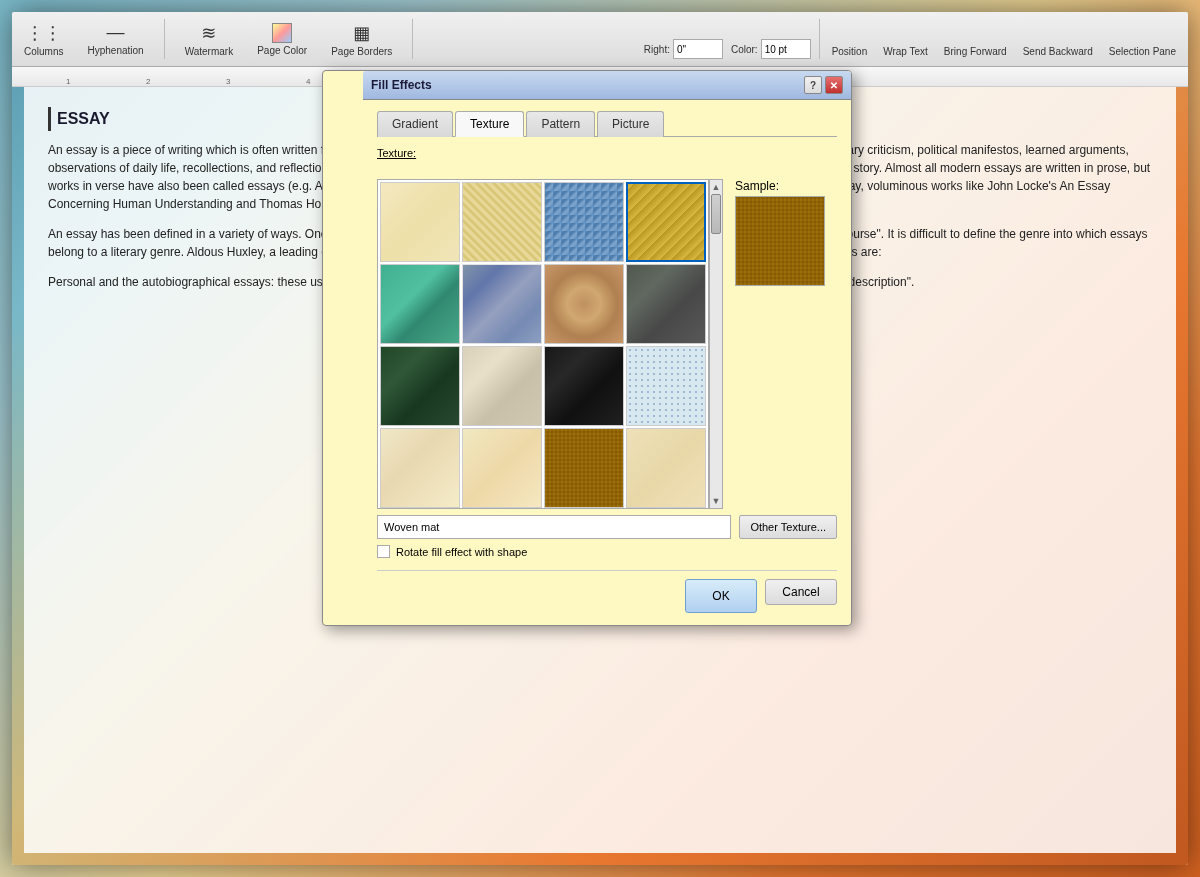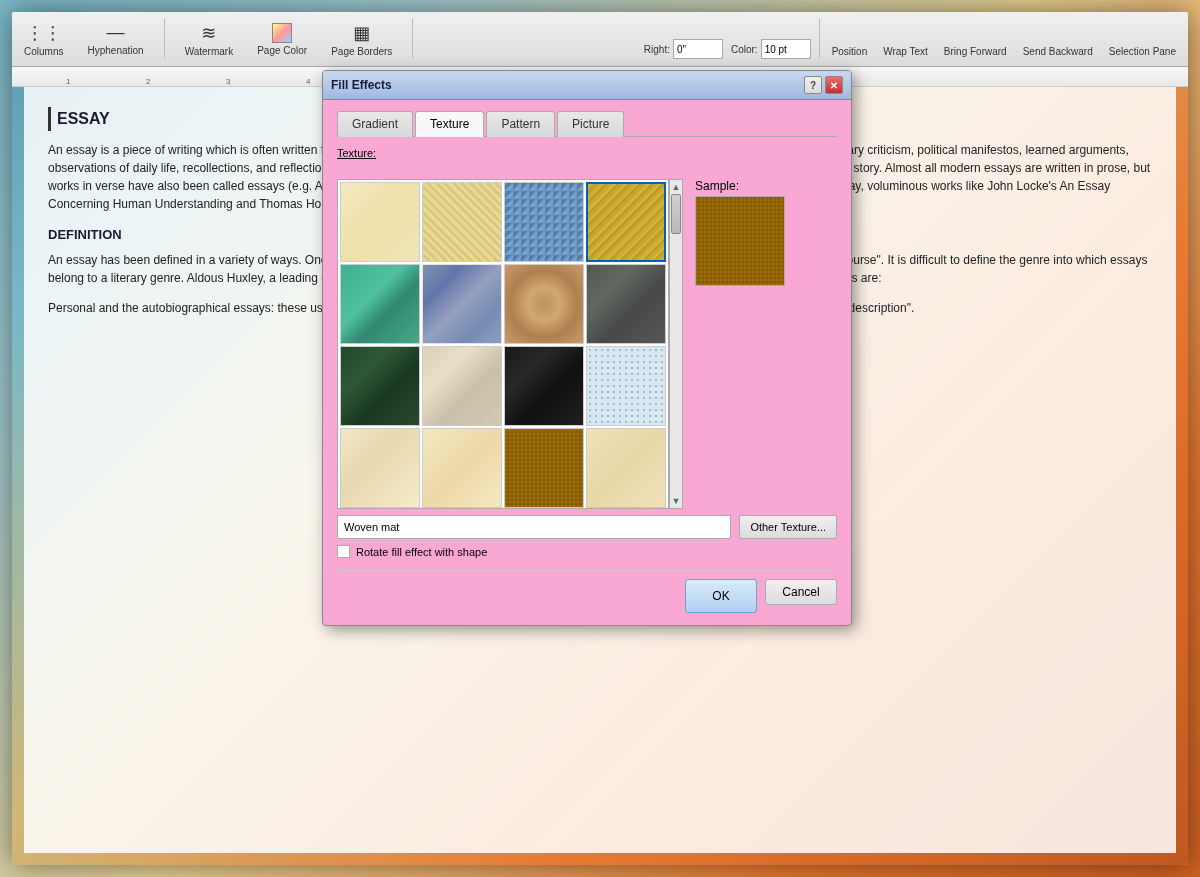--- a/index.html
+++ b/index.html
@@ -174,26 +174,27 @@
       z-index: 100;
       pointer-events: none;
     }
 
     
     .dialog {
       position: absolute;
       top: 58px;
       left: 310px;
       width: 530px;
-      background: #f9a8d4;
+      background: #fef9c3;
       border: 1px solid #888;
       border-radius: 4px;
       box-shadow: 4px 4px 15px rgba(0,0,0,0.4);
       pointer-events: all;
       font-family: 'Segoe UI', Tahoma, Arial, sans-serif;
+      padding-left: 40px;
     }
 
     .dialog-title-bar {
       background: linear-gradient(to bottom, #c8daf0, #a0b8e0);
       padding: 5px 8px;
       display: flex;
       align-items: center;
       justify-content: space-between;
       border-radius: 3px 3px 0 0;
       border-bottom: 1px solid #888;
@@ -585,21 +586,20 @@
       <span style="left:530px" class="ruler-tick">7</span>
       <span style="left:610px" class="ruler-tick">8</span>
       <span style="left:690px" class="ruler-tick">9</span>
       <span style="left:770px" class="ruler-tick">10</span>
     </div>
   </div>
 
   <div class="doc-content">
     <div class="doc-title">ESSAY</div>
     <p class="doc-para">An essay is a piece of writing which is often written from an author's personal point of view. Essays can consist of a number of elements, including: literary criticism, political manifestos, learned arguments, observations of daily life, recollections, and reflections of the author. The definition of an essay is vague, overlapping with those of an article and a short story. Almost all modern essays are written in prose, but works in verse have also been called essays (e.g. Alexander Pope's An Essay on Criticism and An Essay on Man). While brevity usually defines an essay, voluminous works like John Locke's An Essay Concerning Human Understanding and Thomas Hobbes's Leviathan are</p>
-    <div class="doc-subtitle">DEFINITION</div>
     <p class="doc-para">An essay has been defined in a variety of ways. One definition is a "prose composition with a focused subject of discussion" or a "long, systematic discourse". It is difficult to define the genre into which essays belong to a literary genre. Aldous Huxley, a leading essayist, gives guidance on the subject within a three-poled frame of reference". Huxley's three poles are:</p>
     <p class="doc-para">Personal and the autobiographical essays: these use "fragments of reflective autobiography" to "look at the world through the keyhole of anecdote and description".</p>
   </div>
 
   <div class="dialog-overlay">
 
     <div class="dialog">
 
       <div class="dialog-title-bar">
         <span class="dialog-title-text">Fill Effects</span>

